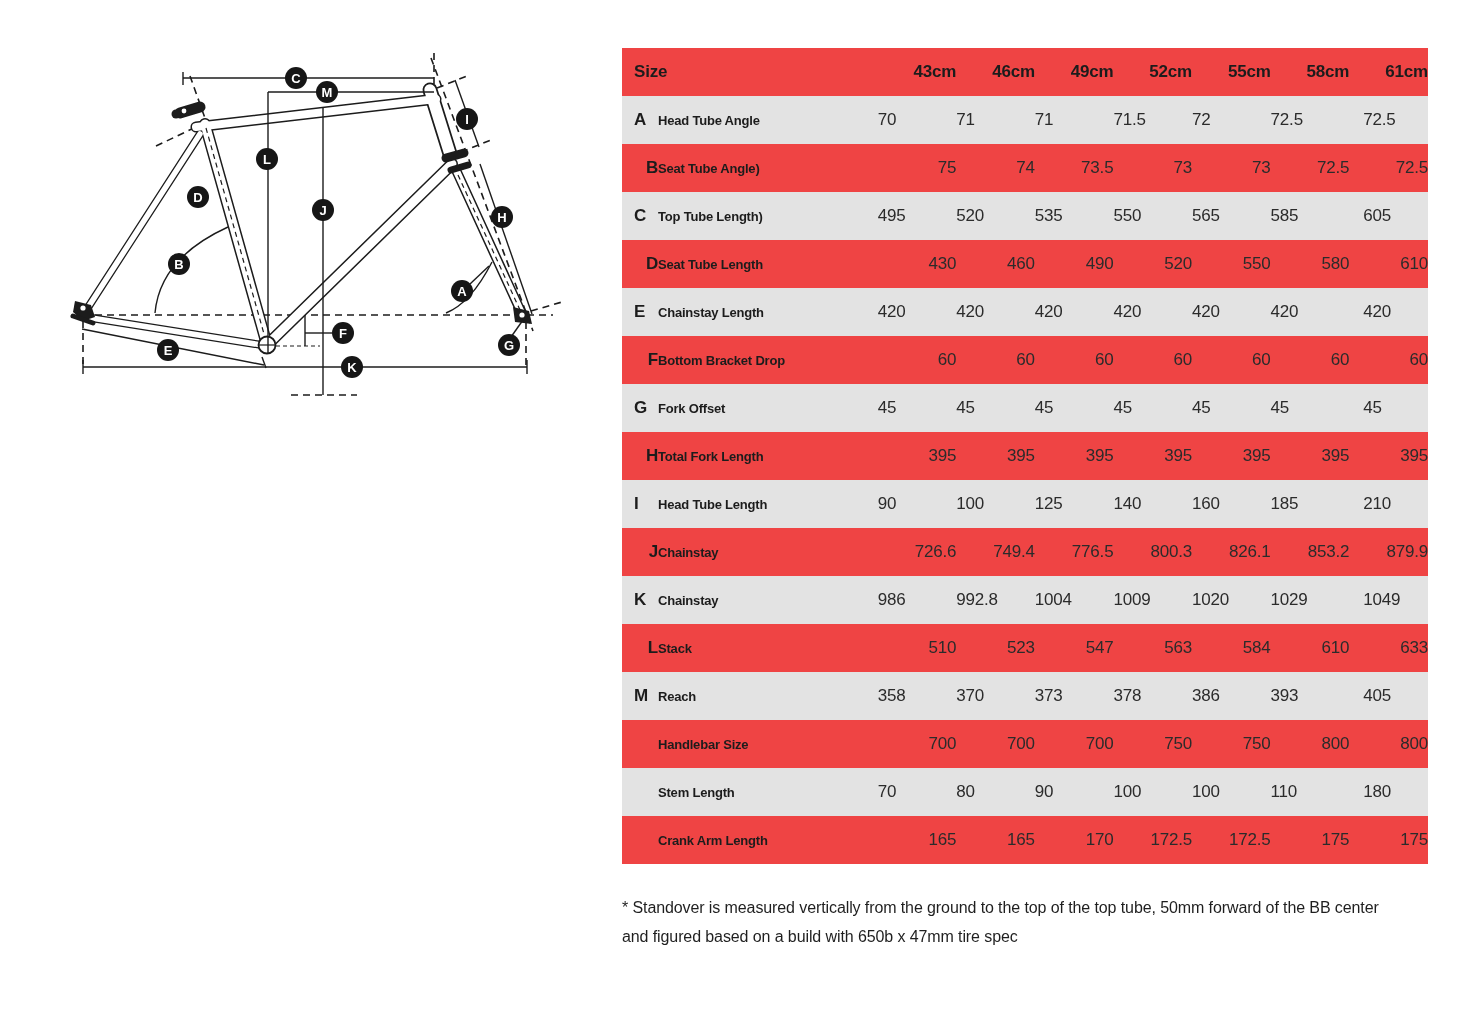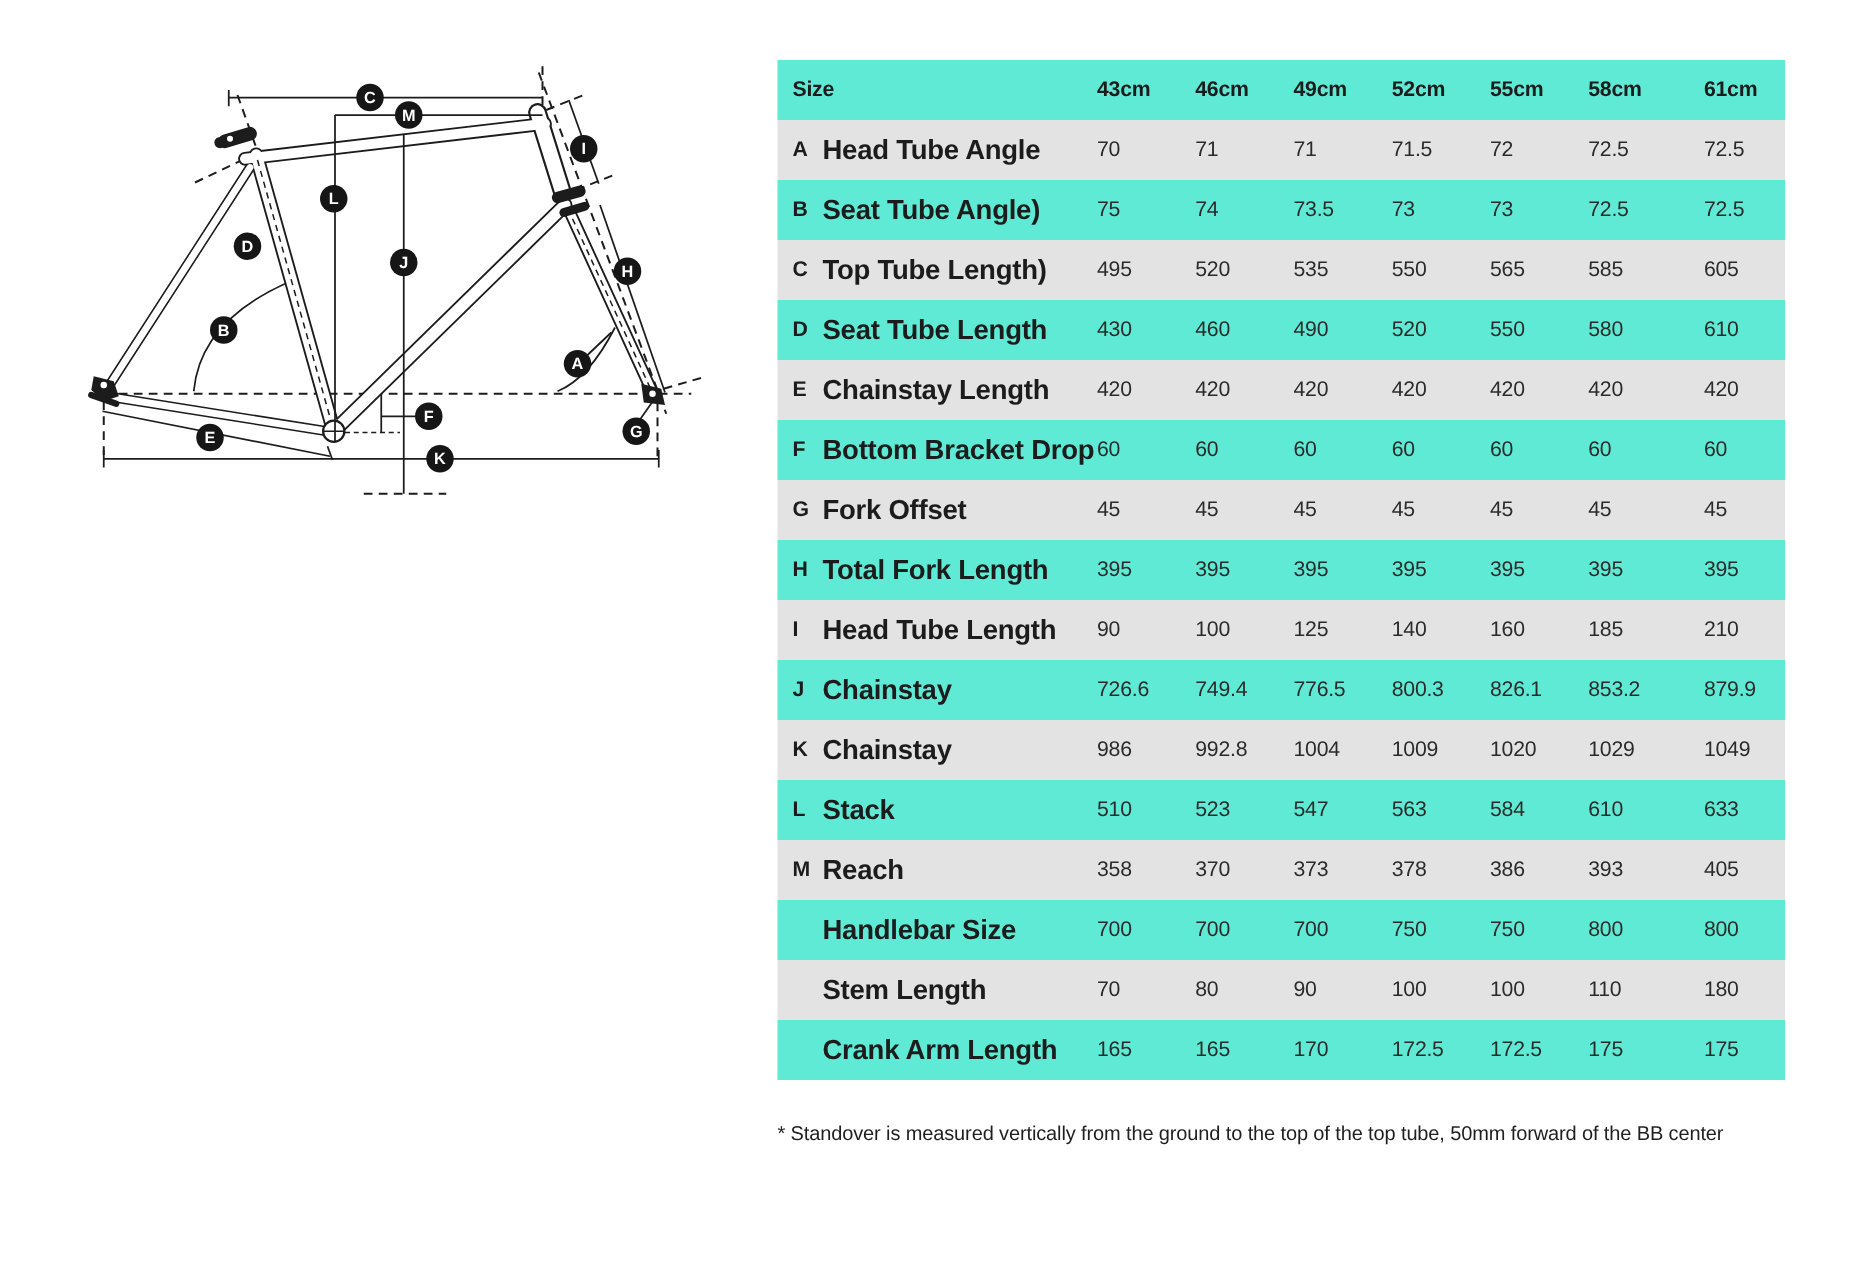--- a/index.html
+++ b/index.html
@@ -8,28 +8,28 @@
     font-family:"Liberation Sans",sans-serif;color:#1c1c1c;
   }
   
   .diagram{position:absolute;left:35px;top:35px;width:545px;height:375px;}
   .diagram svg{display:block;width:100%;height:100%;}
   .marker-letter{font-family:"Liberation Sans",sans-serif;font-weight:700;font-size:13px;fill:#ffffff;}
   
   .geo-table{position:absolute;left:622px;top:48px;width:806px;}
   .trow{display:flex;height:48px;align-items:center;}
   .trow.gray{background:#e3e3e3;}
-  .trow.light{background:#5eead4;}
+  .trow.light{background:#ef4444;text-align:right;}
   .cell{box-sizing:border-box;white-space:nowrap;overflow:visible;}
   .label-cell{width:260px;padding-left:12px;display:flex;align-items:center;}
   .val-cell{width:80px;font-size:17px;font-weight:400;color:#2b2b2b;letter-spacing:-0.2px;}
   .val-cell:last-child{width:66px;margin-left:14px;}
   .hdr .label-cell,.hdr .val-cell{font-weight:700;color:#1c1c1c;font-size:17px;letter-spacing:-0.2px;}
   .row-letter{display:inline-block;width:24px;font-weight:700;font-size:17px;letter-spacing:-0.2px;}
-  .row-label{font-weight:700;font-size:22px;letter-spacing:-0.2px;}
+  .row-label{font-weight:700;font-size:13px;letter-spacing:-0.2px;}
   
   .footnote{
     position:absolute;left:622px;top:893px;width:800px;
     font-size:16px;line-height:29px;font-weight:400;color:#1f1f1f;letter-spacing:-0.1px;
   }
 </style>
 </head>
 <body>
 
 <div class="page">
@@ -370,15 +370,16 @@
         <div class="cell val-cell">170</div>
         <div class="cell val-cell">172.5</div>
         <div class="cell val-cell">172.5</div>
         <div class="cell val-cell">175</div>
         <div class="cell val-cell">175</div>
       </div>
     </div>
 
   <div class="footnote">
     <div>* Standover is measured vertically from the ground to the top of the top tube, 50mm forward of the BB center</div>
+    <div>and figured based on a build with 650b x 47mm tire spec</div>
   </div>
 
 </div>
 
 </body></html>

